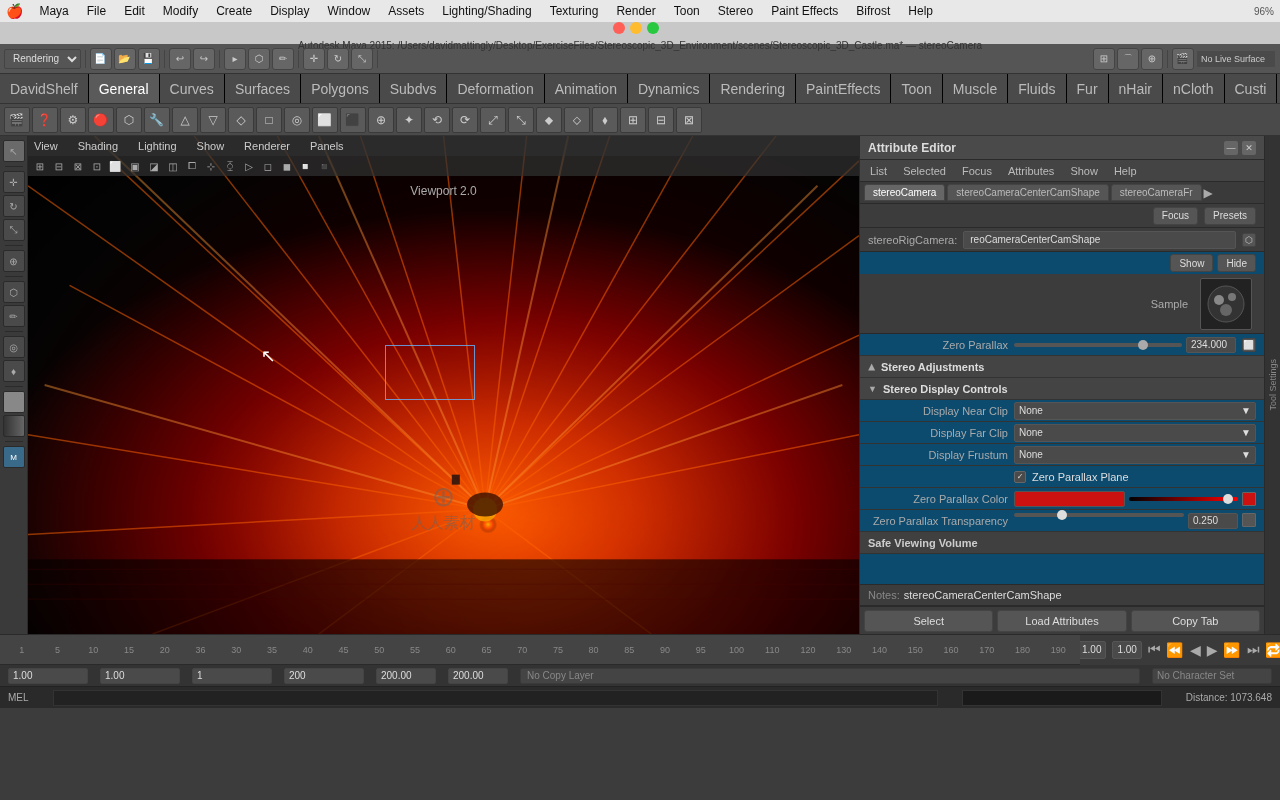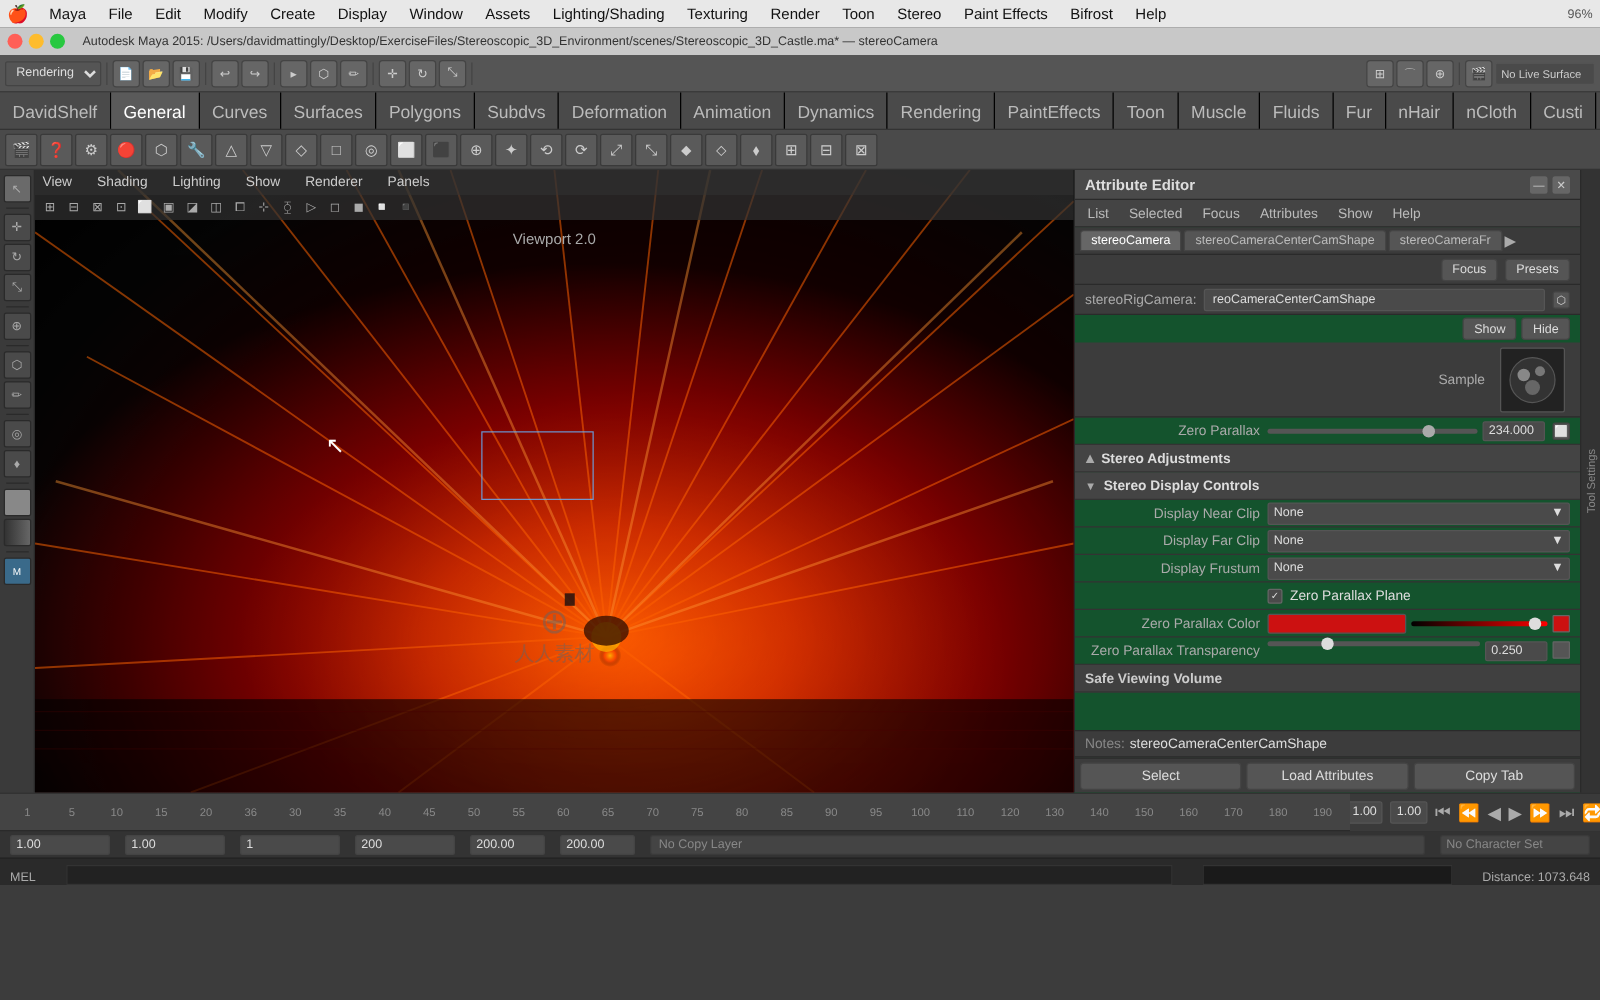--- a/index.html
+++ b/index.html
@@ -22,20 +22,21 @@
     
     #titlebar {
       height: 22px;
       background: #c8c8c8;
       display: flex;
       align-items: center;
       padding: 0 6px;
       font-size: 10px;
       color: #333;
       gap: 6px;
+      flex-direction: column;
     }
     .traffic-lights { display: flex; gap: 5px; margin-right: 8px; }
     .tl { width: 12px; height: 12px; border-radius: 50%; }
     .tl-red { background: #ff5f57; }
     .tl-yellow { background: #febc2e; }
     .tl-green { background: #28c840; }
     #titlebar-path { font-size: 10px; color: #333; }
 
     
     #toolbar {
@@ -199,21 +200,21 @@
       top: 42%;
       left: 28%;
       color: white;
       font-size: 18px;
       z-index: 5;
     }
 
     
     #attr-editor {
       width: 405px;
-      background: #14532d;
+      background: #0c4a6e;
       border-left: 1px solid #2a2a2a;
       display: flex;
       flex-direction: column;
       overflow: hidden;
     }
     #ae-header {
       height: 24px;
       background: #4a4a4a;
       display: flex;
       align-items: center;
@@ -512,21 +513,21 @@
       border-top: 1px solid #2a2a2a;
     }
     .status-field { width: 80px; height: 16px; background: #4a4a4a; border: 1px solid #444; font-size: 10px; color: #ddd; padding: 0 4px; border-radius: 2px; display: flex; align-items: center; }
     #status-anim { flex: 1; height: 16px; background: #444; border: 1px solid #3a3a3a; border-radius: 2px; padding: 0 6px; font-size: 10px; color: #888; display: flex; align-items: center; }
 
     
     #cmdline {
       height: 22px;
       background: #2a2a2a;
       display: flex;
-      align-items: flex-end;
+      align-items: center;
       padding: 0 8px;
       gap: 24px;
       border-top: 1px solid #222;
     }
     .cmd-tag { font-size: 10px; color: #aaa; }
     .cmd-input { flex: 1; height: 16px; background: #222; border: 1px solid #333; font-size: 10px; color: #ddd; padding: 0 4px; }
     #distance-label { font-size: 10px; color: #aaa; margin-left: auto; }
 
     
     #watermark {

